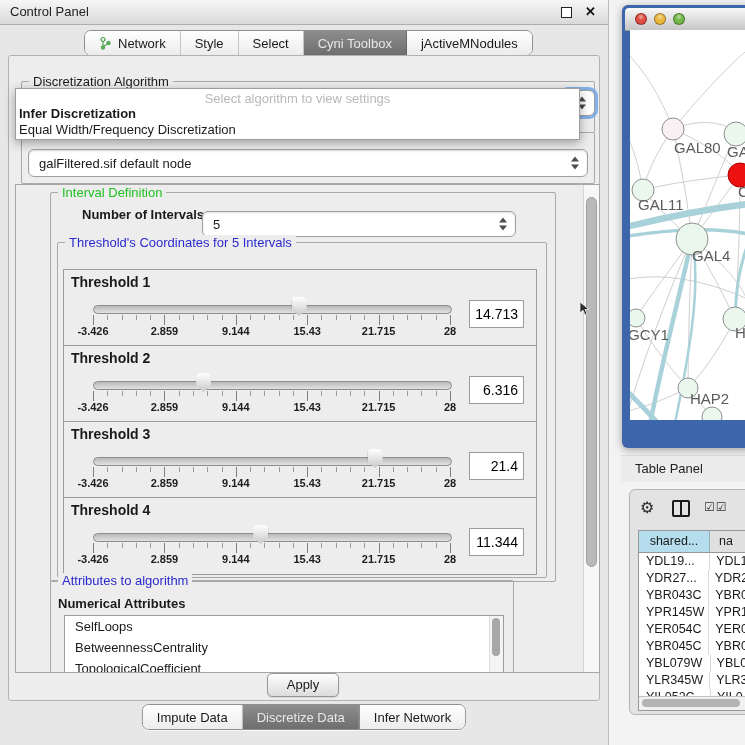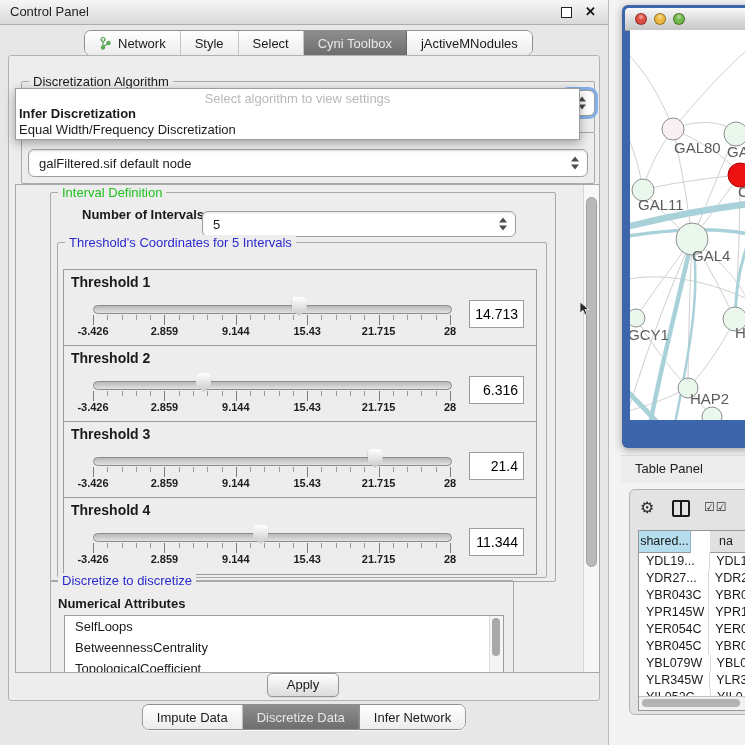--- a/index.html
+++ b/index.html
@@ -100,21 +100,21 @@
   .tp-bar span{position:absolute;left:14px;top:5px;font-size:13px;color:#222;}
   .tp-container{position:absolute;left:629px;top:489px;width:116px;height:224px;background:#e3e3e3;
      border:1px solid #b4b4b4;border-radius:6px 0 0 6px;}
   .gear{position:absolute;left:10px;top:8px;font-size:16px;color:#2a2a2a;}
   .col-icon{position:absolute;left:42px;top:10px;width:14px;height:13px;border:2px solid #1a1a1a;border-radius:2px;}
   .col-icon::after{content:"";position:absolute;left:50%;top:0;width:2px;height:100%;background:#1a1a1a;transform:translateX(-50%);}
   .checks{position:absolute;left:74px;top:10px;font-size:12px;letter-spacing:1px;color:#333;}
   .tp-table{position:absolute;left:8px;top:40px;width:108px;height:179px;background:#fff;
      border:1px solid #979797;border-right:none;overflow:hidden;}
   .th-row{position:absolute;left:0;top:0;right:0;height:22px;}
-  .th1{position:absolute;left:0;top:0;width:52px;height:22px;background:#b5ddee;
+  .th1{position:absolute;left:0;top:0;width:71px;height:22px;background:#b5ddee;
      border-right:1px solid #8fb0c0;border-bottom:1px solid #979797;box-sizing:border-box;
      font-size:12.5px;text-align:center;line-height:21px;}
   .th2{position:absolute;left:71px;top:0;right:0;height:22px;background:#e0e0e0;
      border-bottom:1px solid #979797;box-sizing:border-box;font-size:12.5px;line-height:21px;padding-left:9px;white-space:nowrap;overflow:hidden;}
   .t-rows{position:absolute;left:0;top:22px;right:0;bottom:0;overflow:hidden;}
   .t-row{display:flex;height:17px;font-size:12.5px;line-height:17px;}
   .t-row .c1{width:64px;padding-left:7px;border-right:1px solid #d8d8d8;white-space:nowrap;overflow:hidden;}
   .t-row .c2{padding-left:6px;white-space:nowrap;overflow:hidden;}
   .hscroll{position:absolute;left:0;right:0;bottom:0;height:13px;background:#f1f1f1;border-top:1px solid #c2c2c2;}
   .hthumb{position:absolute;left:3px;right:7px;top:2px;height:8px;background:#b3b3b3;border-radius:4px;}
@@ -252,21 +252,21 @@
               <span style="left: 40%;">9.144</span>
               <span style="left: 60%;">15.43</span>
               <span style="left: 80%;">21.715</span>
               <span style="left: 100%;">28</span>
             </div>
     <input class="t-value" value="11.344" style="">
   </div>
         </div>
 
       <div class="grp" style="left:34px;top:395px;width:462px;height:150px;">
-        <span class="grp-label lbl-blue">Discretize to discretize</span>
+        <span class="grp-label lbl-blue">Attributes to algorithm</span>
       </div>
       <span class="bold-label" style="left:42px;top:411px;">Numerical Attributes</span>
       <div class="attr-list">
         <div id="attr-items">
             <div class="list-item">SelfLoops</div>
             <div class="list-item">BetweennessCentrality</div>
             <div class="list-item">TopologicalCoefficient</div>
           </div>
         <div class="list-vscroll">
           <div class="list-vthumb"></div>

